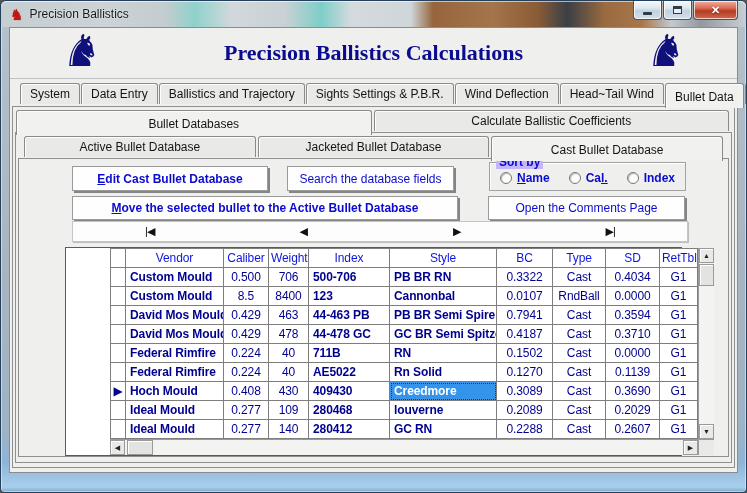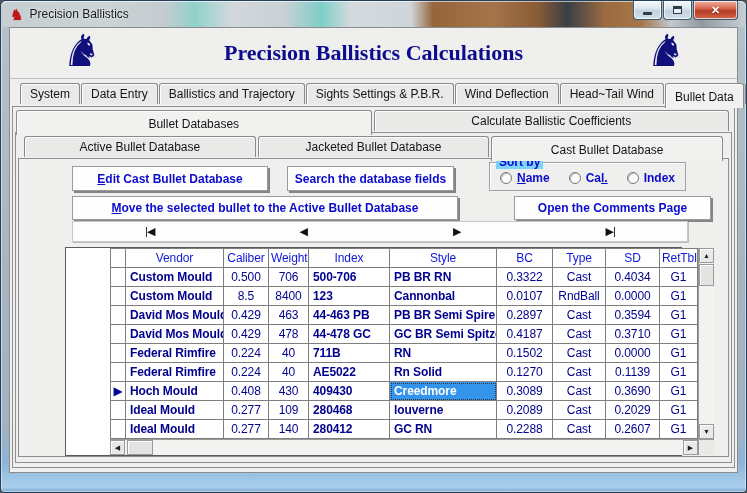--- a/index.html
+++ b/index.html
@@ -57,30 +57,30 @@
   .sheet2{ margin:0 2px 4px 2px;}
   .sheet3{ margin:0 2px 5px 2px; position:relative;}
   .tabstrip.lvl2 .tab, .tabstrip.lvl3 .tab{ flex:1; margin-right:2px;}
   .tabstrip.lvl2{ padding:3px 3px 0 3px; height:25px;}
   .tabstrip.lvl3{ padding:3px 6px 0 8px; height:25px;}
   
   .btn{
     position:absolute; background:#fefefe; border:1px solid #9a9a9a;
     box-shadow:2px 2px 0 #858585, inset 0 0 0 1px #fff;
     display:flex; align-items:center; justify-content:center;
-    font-size:12px; color:#0b0bd0; cursor:pointer; white-space:nowrap;font-weight:bold;
+    font-size:12px; color:#0b0bd0; cursor:pointer; white-space:nowrap;
   }
   .btn.bold{ font-weight:bold;}
   .accel{ text-decoration:underline;}
   .groupbox{
     position:absolute; border:1px solid #a2a2a2; box-shadow:inset 1px 1px 0 #fff;
     padding:8px 6px 2px 6px;
   }
   .groupbox .legend{
-    position:absolute; top:-8px; left:6px; background:#7dd3fc; padding:0 3px;
+    position:absolute; top:-8px; left:6px; background:#c4b5fd; padding:0 3px;
     font-size:12px; font-weight:bold; color:#0b0bd0;
   }
   .radios{ display:flex; gap:13px; justify-content:space-between; padding:0 4px;}
   .radio{ display:flex; align-items:center; gap:5px; cursor:pointer;}
   .radio .circle{
     width:12px; height:12px; border-radius:50%; background:#fdfdfd;
     border:1px solid #787878; box-shadow:inset 1px 1px 1px #b9b9b9;
   }
   .radio .rlabel{ font-size:12px; font-weight:bold; color:#0b0bd0;}
   
@@ -196,21 +196,21 @@
               <label class="radio">
                 <span class="circle"></span>
                 <span class="rlabel"><span></span><span class="accel"></span><span>Index</span></span>
               </label>
             </div>
           </div>
 
           <div class="btn bold" style="left:53px; top:37px; width:386px; height:24px;">
             <span><span></span><span class="accel">M</span><span>ove the selected bullet to the  Active Bullet Database</span></span>
           </div>
-          <div class="btn" style="left:469px; top:37px; width:197px; height:24px;margin-left:26px;">
+          <div class="btn" style="left:469px; top:37px; width:197px; height:24px;">
             <span><span></span><span class="accel"></span><span>Open the Comments Page</span></span>
           </div>
 
           <div class="navigator" style="left:53px; top:62px; width:616px; height:21px;">
             <span class="navbtn">|◀</span>
             <span class="navbtn">◀</span>
             <span class="navbtn">▶</span>
             <span class="navbtn">▶|</span>
           </div>
 
@@ -267,21 +267,21 @@
                     <td class="c7">0.0000</td>
                     <td class="c8">G1</td>
                   </tr>
                   <tr>
                     <td class="ind"></td>
                     <td class="c0">David Mos Mould</td>
                     <td class="c1">0.429</td>
                     <td class="c2">463</td>
                     <td class="c3">44-463 PB</td>
                     <td class="c4">PB BR Semi Spire</td>
-                    <td class="c5">0.2897</td>
+                    <td class="c5">0.7941</td>
                     <td class="c6">Cast</td>
                     <td class="c7">0.3594</td>
                     <td class="c8">G1</td>
                   </tr>
                   <tr>
                     <td class="ind"></td>
                     <td class="c0">David Mos Mould</td>
                     <td class="c1">0.429</td>
                     <td class="c2">478</td>
                     <td class="c3">44-478 GC</td>

